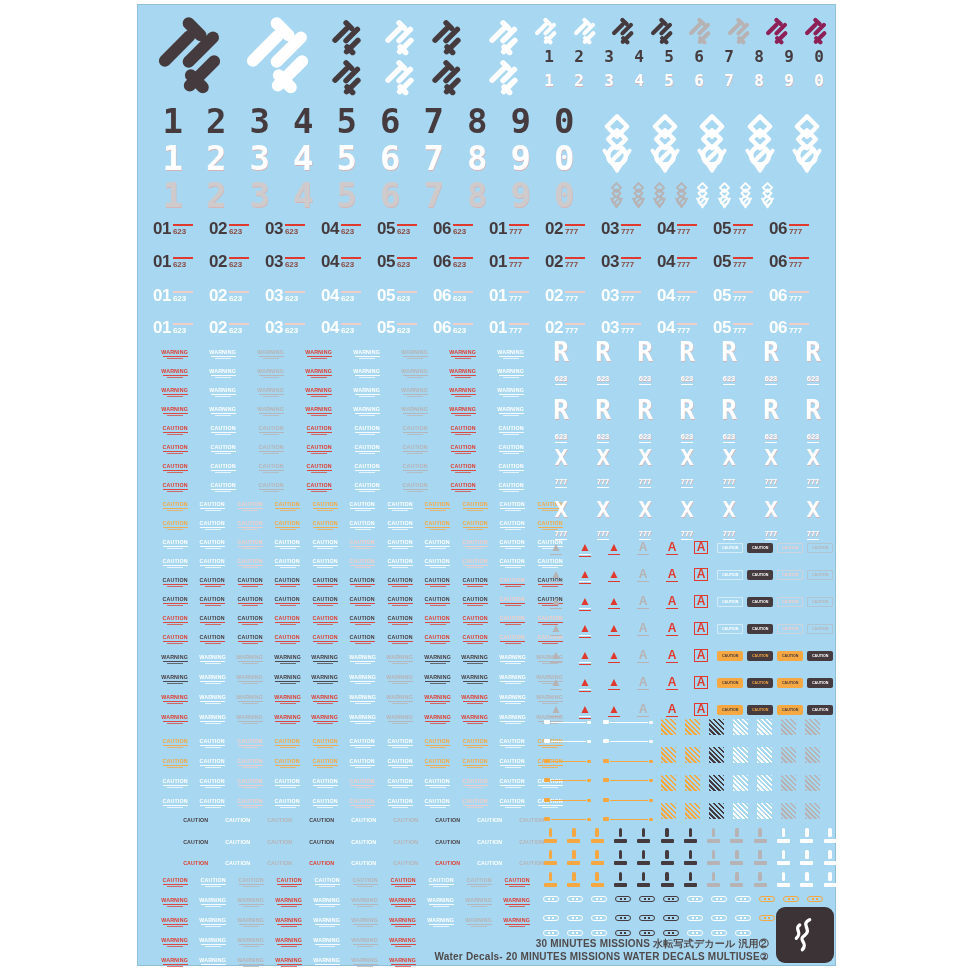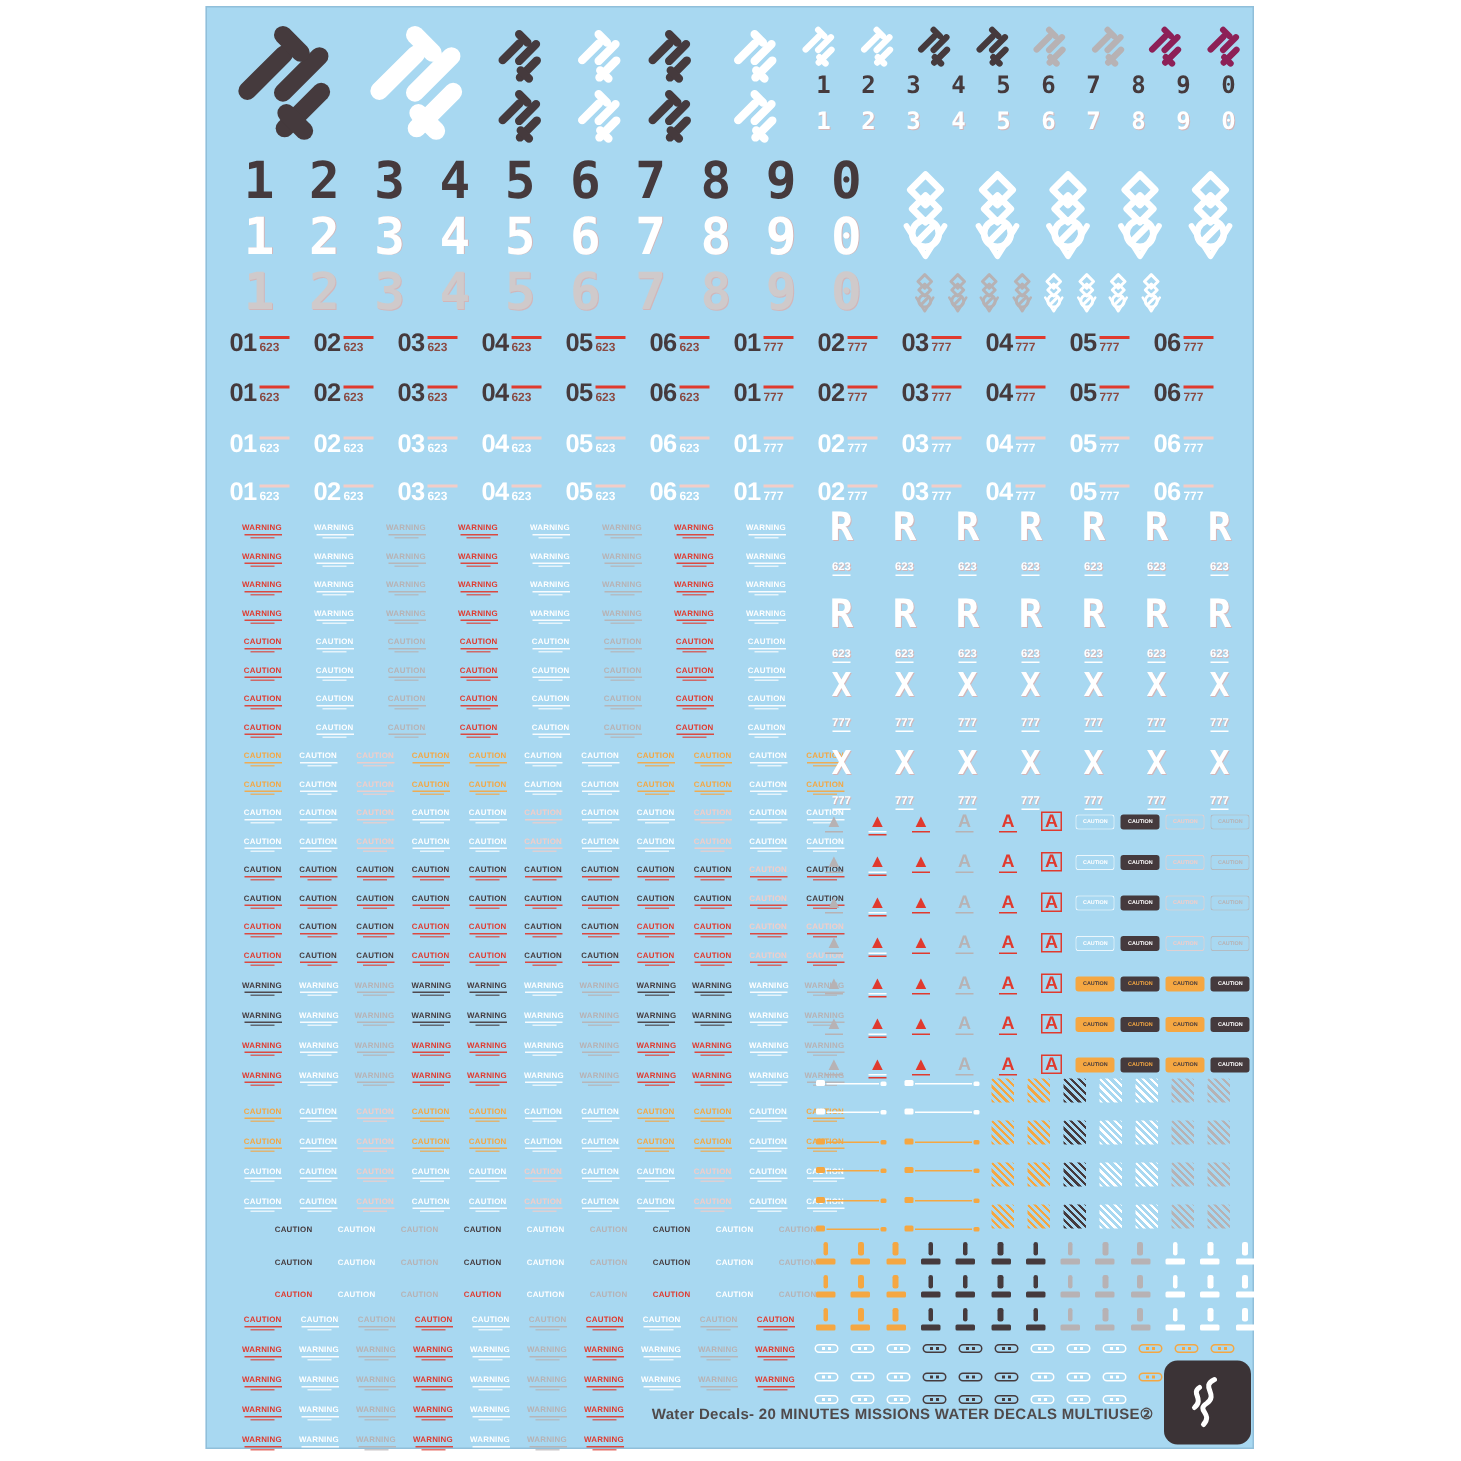--- a/index.html
+++ b/index.html
@@ -92,20 +92,21 @@
       <g fill="none" stroke="currentColor" stroke-width="5" stroke-linecap="round">
         <path d="M37 7 C22 14 42 22 29 31 C18 38 36 41 26 52"></path>
         <path d="M22 15 C13 21 27 26 17 35"></path>
       </g>
     </symbol>
   </defs>
 </svg>
 
 <div id="sheet" style="background: rgb(168, 216, 241);">
   <div class="caption" style="color: rgb(79, 74, 75);">
+    <div>30 MINUTES MISSIONS 水転写式デカール 汎用②</div>
     <div>Water Decals- 20 MINUTES MISSIONS WATER DECALS MULTIUSE②</div>
   </div>
   <div class="brand" style="background: rgb(59, 51, 54);">
     <svg>
         <use href="#sym-flame"></use>
       </svg>
   </div>
 <div class="blk twist-row" style="left: 18px; top: 10px;">
       <span class="cell" style="left: 0px; width: 80px; height: 80px; color: rgb(69, 58, 61);">
         <svg width="100%" height="100%">

